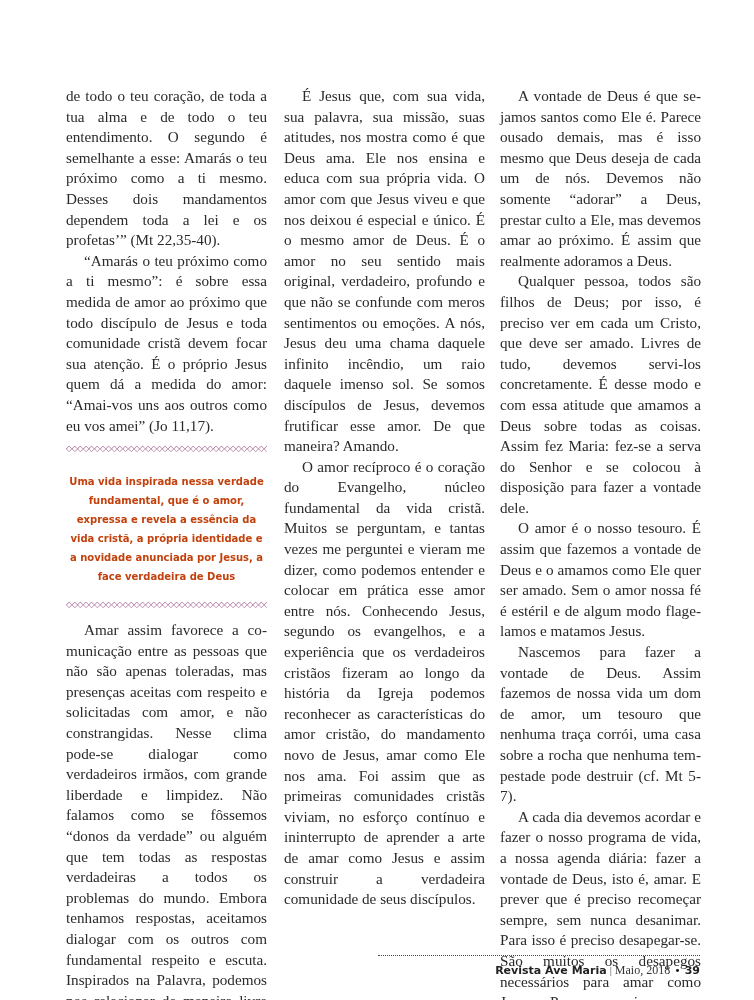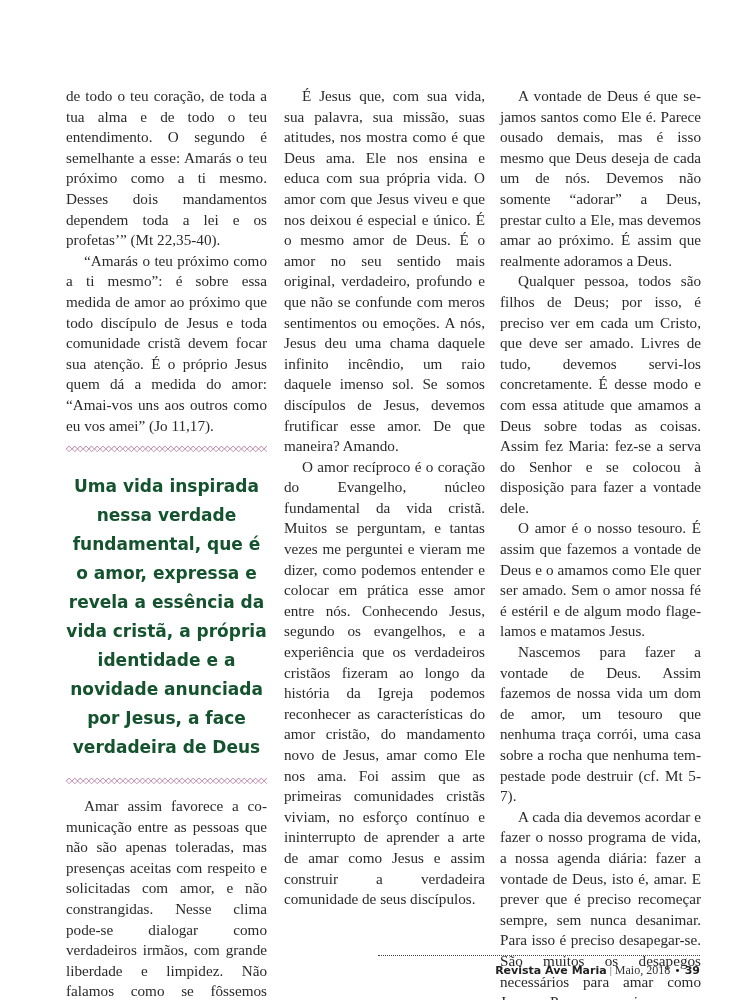--- a/index.html
+++ b/index.html
@@ -18,22 +18,22 @@
     .col p.indent { text-indent: 18px; }
     .col p.noind { text-indent: 0; }
     .diamonds {
       height: 10px; margin: 8px 0 10px 0; overflow: hidden; white-space: nowrap;
       color: #a05a8a; font-size: 8px; line-height: 10px; letter-spacing: -0.5px;
       font-family: "DejaVu Sans", sans-serif;
     }
     .pullquote {
       text-align: center;
       font-family: "DejaVu Sans", sans-serif;
-      font-weight: bold; font-size: 17px; line-height: 29px;
-      color: #14532d; padding: 8px 0 6px 0;
+      font-weight: bold; font-size: 10px; line-height: 19px;
+      color: #c2410c; padding: 8px 0 6px 0;
     }
     .footer-rule {
       position: absolute; left: 366px; top: 955px; width: 322px; height: 0;
       border-top: 1px dotted #444;
     }
     .footer {
       position: absolute; right: 66px; top: 963px;
       font-size: 11px; color: #222; white-space: nowrap;
     }
     .footer .mag { font-family: "DejaVu Sans", sans-serif; font-weight: bold; font-size: 11px; }

